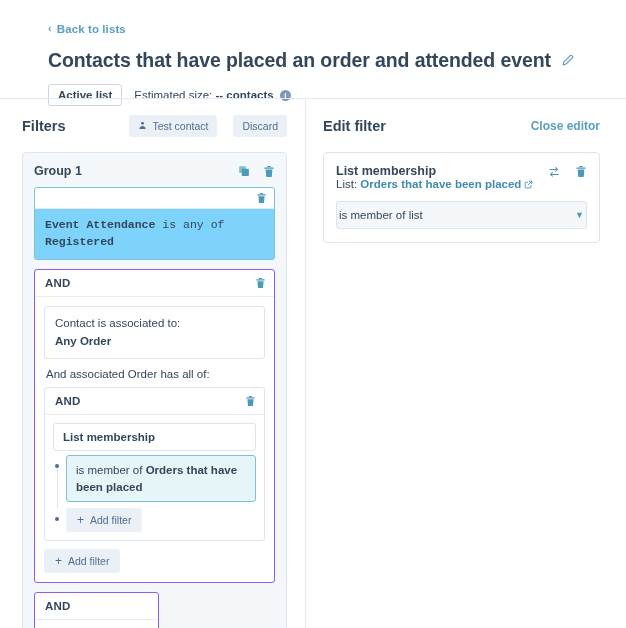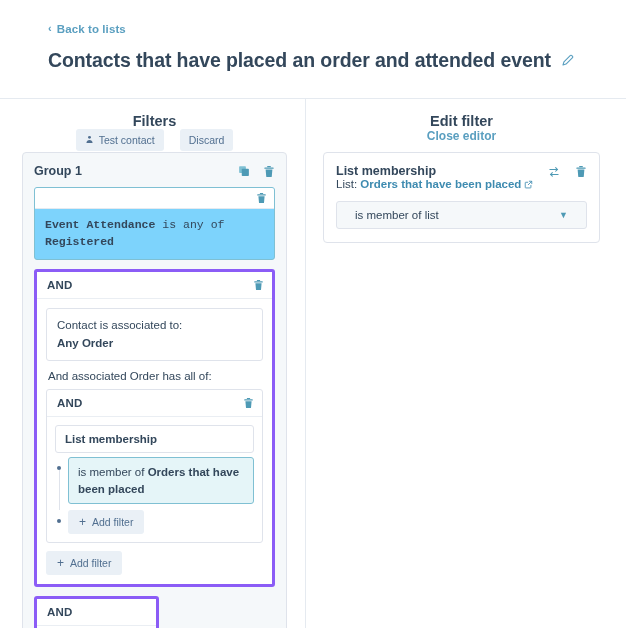--- a/index.html
+++ b/index.html
@@ -38,21 +38,21 @@
   }
 
   .hr-top { position:absolute; left:0; right:0; top:98px; height:1px; background:#e5eaf0; }
   .v-divider { position:absolute; left:305px; top:98px; bottom:0; width:1px; background:#e5eaf0; }
 
   
   .panels { position:absolute; top:99px; left:0; right:0; bottom:0; display:flex; }
   .left-panel { width:305px; padding:14px 18px 0 22px; }
   .right-panel { flex:1; padding:14px 26px 0 18px; }
 
-  .panel-head { display:flex; align-items:center; justify-content:space-between; height:26px;flex-direction:column; }
+  .panel-head { display:flex; align-items:center; justify-content:space-between; height:26px; }
   .panel-title { font-size:14.5px; font-weight:bold; color:#33475b; }
   .head-btns { display:flex; gap:16px; }
   .btn-secondary {
     background:#eaf0f6; border:none; border-radius:3px;
     color:#516f90; font-size:10.5px; padding:5px 9px;
     display:inline-flex; align-items:center; gap:5px; cursor:pointer;
     font-family:"Liberation Sans", sans-serif;
   }
   .link-teal { color:#5a9fc0; font-size:12px; font-weight:bold; cursor:pointer; }
 
@@ -73,21 +73,21 @@
   }
   .filter-card-head {
     display:flex; justify-content:flex-end; align-items:center;
     height:21px; padding:0 7px; border-bottom:1px solid #e5eaf0; background:#fff;
   }
   .filter-card-body { padding:8px 10px 9px 10px; font-size:11.5px; line-height:1.45; color:#33475b; }
   .filter-card-body b { font-weight:bold; }
 
   
   .and-block {
-    margin-top:9px; background:#fff; border:3px solid #8b5cf6; border-radius:3px;
+    margin-top:9px; background:#fff; border:1px solid #8b5cf6; border-radius:3px;
   }
   .and-head {
     display:flex; align-items:center; justify-content:space-between;
     padding:7px 8px 7px 10px; border-bottom:1px solid #eaeef3;
   }
   .and-label { font-size:11.5px; font-weight:bold; color:#33475b; letter-spacing:.2px; }
   .and-body { padding:9px 9px 9px 9px; }
 
   .sub-card {
     background:#fff; border:1px solid #dfe3eb; border-radius:3px;
@@ -142,21 +142,21 @@
   }
   .edit-card-head { display:flex; align-items:flex-start; justify-content:space-between; }
   .edit-prop { font-size:12.5px; font-weight:bold; color:#33475b; }
   .edit-icons { display:flex; align-items:center; gap:15px; padding-top:1px; }
   .edit-sub { font-size:11.5px; color:#33475b; }
   .edit-sub a { color:#3e8bb0; font-weight:bold; text-decoration:none; }
   .ext-icon { display:inline-block; vertical-align:-1px; margin-left:3px; color:#3e8bb0; }
   .select-box {
     margin-top:10px; background:#f5f8fa; border:1px solid #dfe3eb; border-radius:3px;
     height:28px; display:flex; align-items:center; justify-content:space-between;
-    padding:0 18px; font-size:11.5px; color:#33475b; cursor:pointer;text-align:right;
+    padding:0 2px; font-size:11.5px; color:#33475b; cursor:pointer;text-align:right;
   }
   .caret { color:#4e9ab5; font-size:9px; }
 </style>
 </head>
 <body>
 
 <div class="page">
 
   <div class="header">
     <div class="back-link">
@@ -166,20 +166,28 @@
 
     <div class="title-row">
       <div class="page-title">Contacts that have placed an order and attended event</div>
       <span class="pencil-icon">
         <svg width="13" height="13" viewBox="0 0 16 16" fill="none">
           <path d="M11.6 1.8c.4-.4 1-.4 1.4 0l1.2 1.2c.4.4.4 1 0 1.4l-8 8L2.5 13.5l1.1-3.7 8-8z" stroke="#5a9fc0" stroke-width="1.4" stroke-linejoin="round" fill="none"></path>
         </svg>
       </span>
     </div>
 
+    <div class="meta-row">
+      <span class="badge-active">Active list</span>
+      <span class="est-size">
+        <span>Estimated size:</span>
+        <b>-- contacts</b>
+        <span class="info-dot">i</span>
+      </span>
+    </div>
   </div>
 
   <div class="hr-top"></div>
   <div class="v-divider"></div>
 
   <div class="panels">
 
     <div class="left-panel">
       <div class="panel-head">
         <div class="panel-title">Filters</div>

